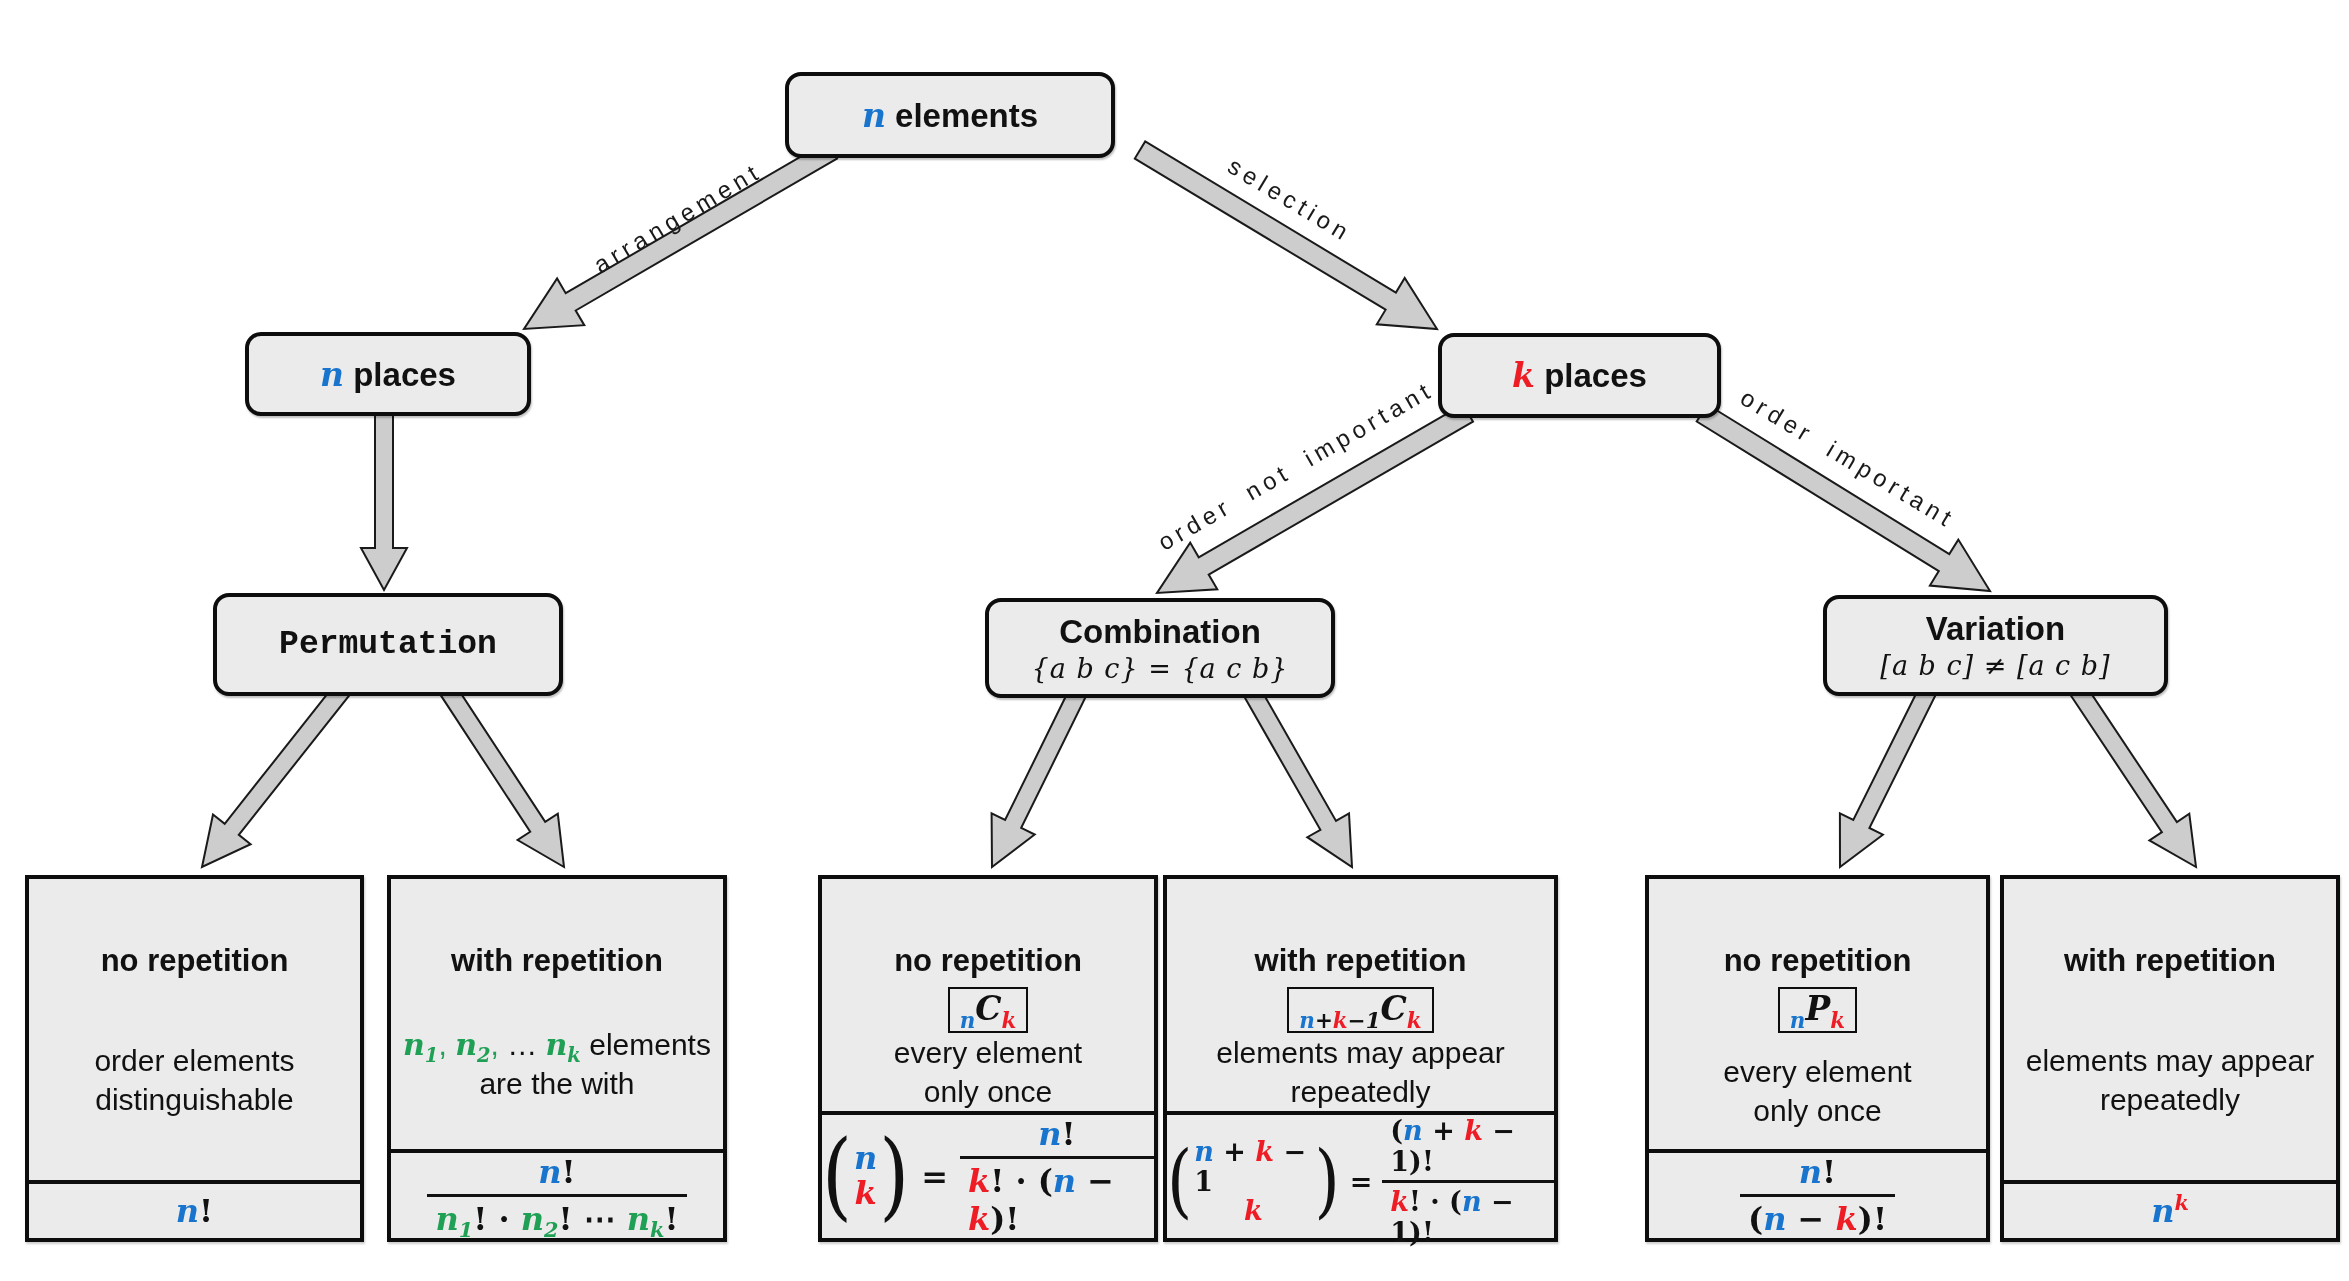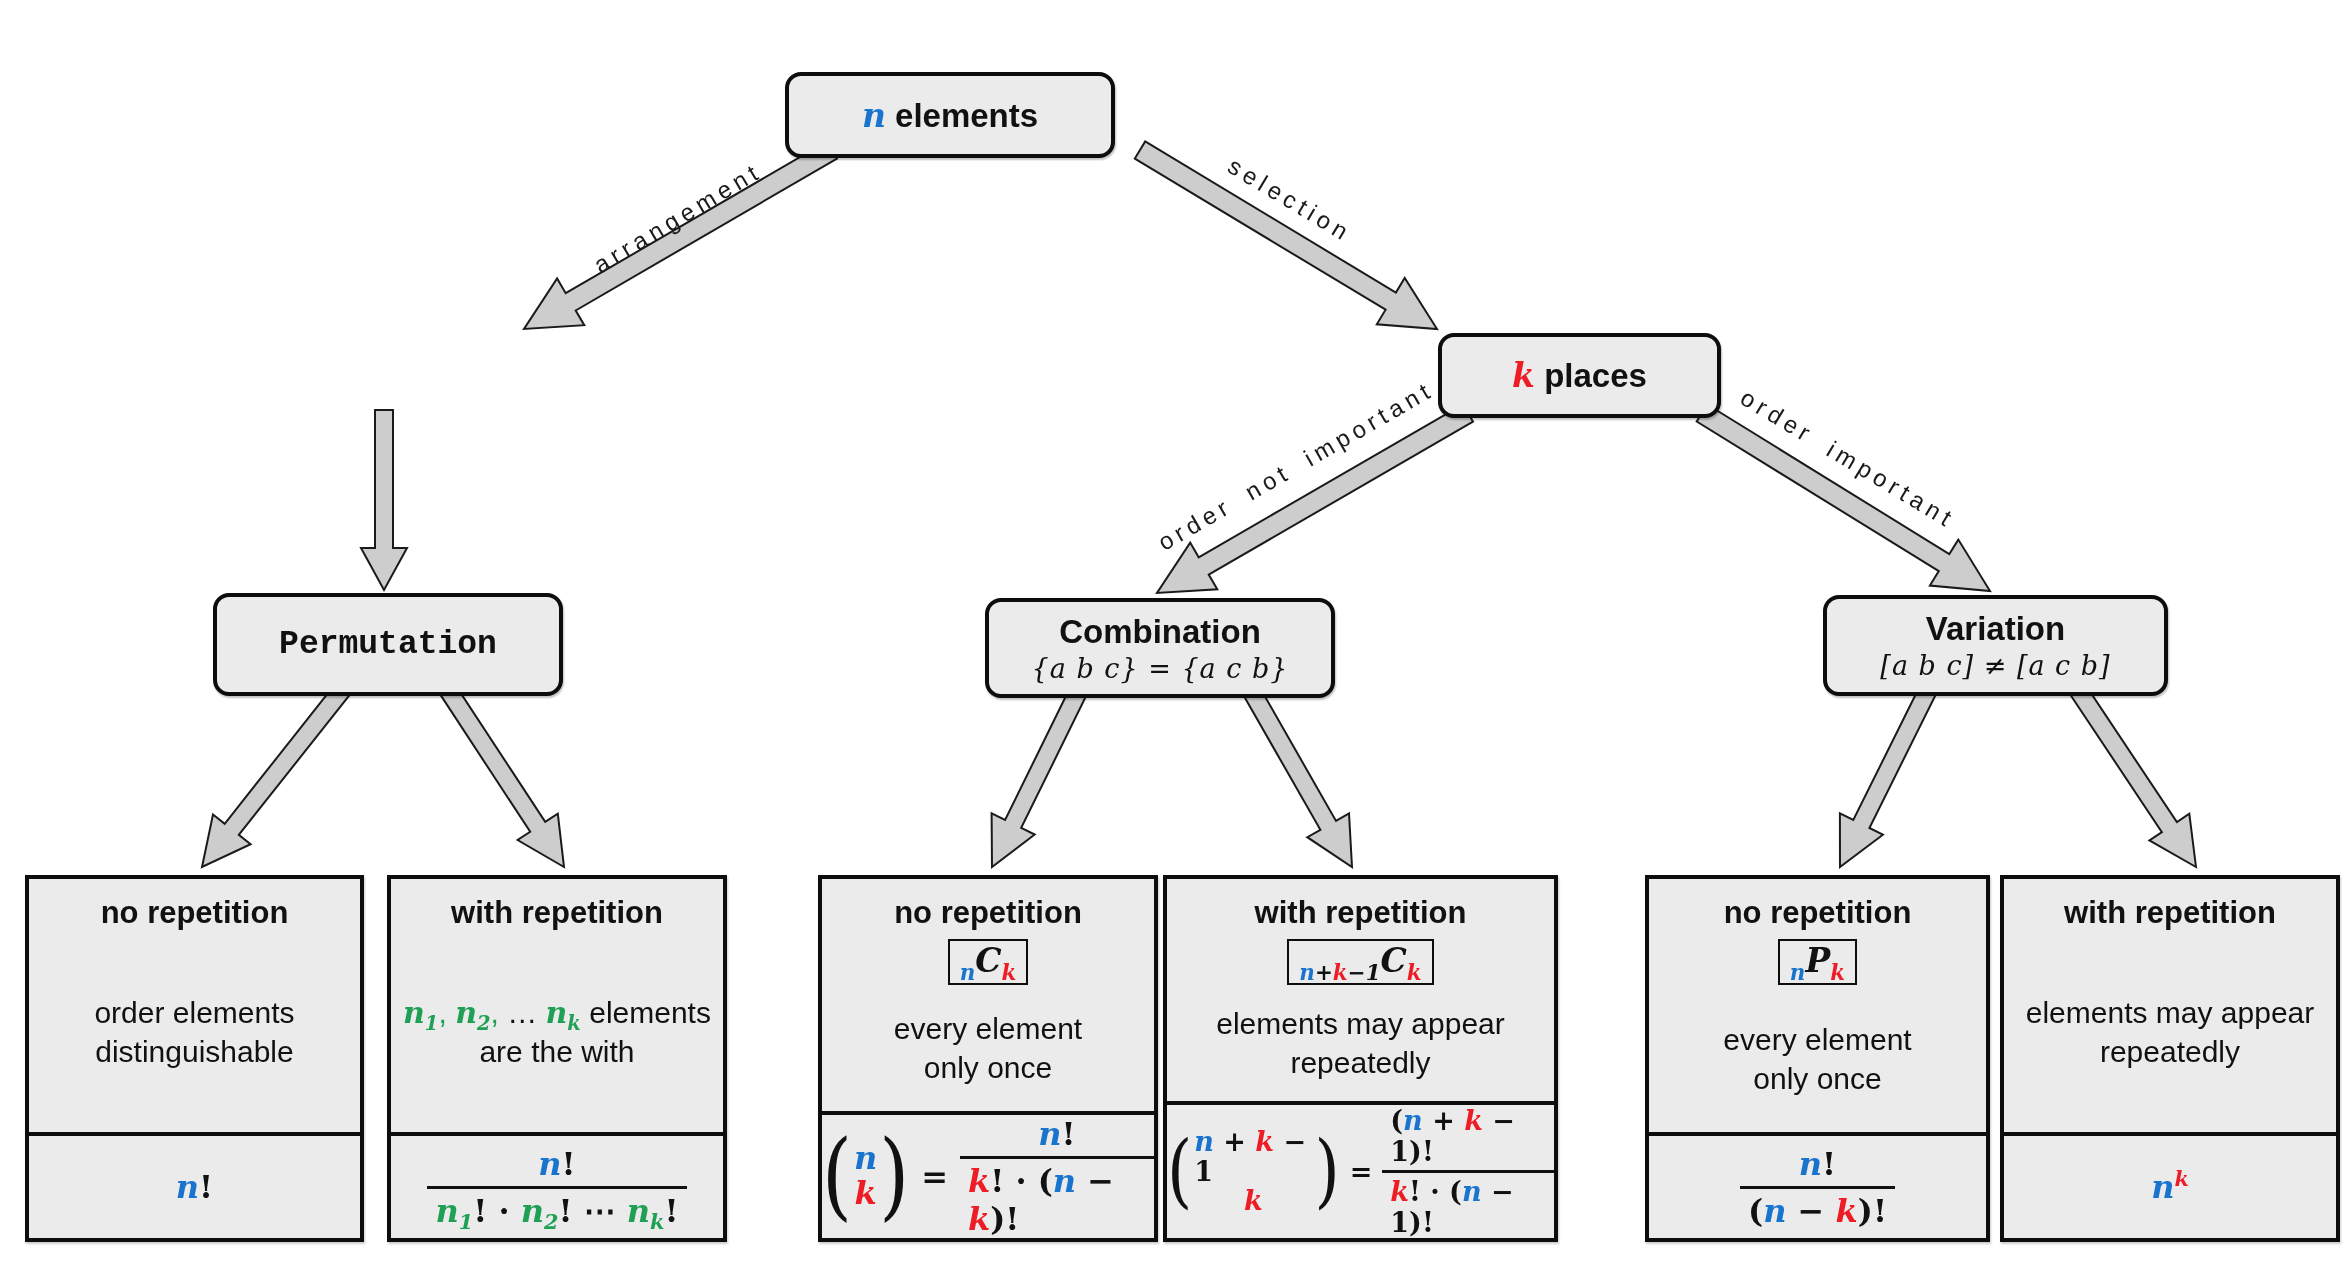--- a/index.html
+++ b/index.html
@@ -38,21 +38,21 @@
   
   .card{position:absolute;top:875px;height:367px;background:#ebebeb;border:4px solid #0d0d0d;
         display:flex;flex-direction:column;box-sizing:border-box;box-shadow:1px 2px 2px rgba(0,0,0,.2);}
   #card-1{left:25px;width:339px;}
   #card-2{left:387px;width:340px;}
   #card-3{left:818px;width:340px;}
   #card-4{left:1163px;width:395px;}
   #card-5{left:1645px;width:345px;}
   #card-6{left:2000px;width:340px;}
   .card-top{height:237px;border-bottom:4px solid #0d0d0d;display:flex;flex-direction:column;
-            align-items:center;padding-top:16px;}
+            align-items:center;padding-top:16px;margin-top:48px;}
   .card-title{font-size:31px;font-weight:bold;}
   .badge{margin-top:8px;border:2px solid #0d0d0d;padding:0 10px 3px;font-size:33px;
          font-family:"DejaVu Serif",serif;font-weight:bold;}
   .card-desc{flex:1;display:flex;flex-direction:column;justify-content:center;text-align:center;
              font-size:30px;line-height:1.3;}
   .card-formula{flex:1;display:flex;align-items:center;justify-content:center;gap:10px;
                 font-family:"DejaVu Serif",serif;font-weight:bold;font-size:32px;}
   #card-4 .card-formula{font-size:27px;gap:8px;}
   .frac{display:inline-flex;flex-direction:column;align-items:center;vertical-align:middle;}
   .frac .num{padding:0 8px 3px;}
@@ -83,20 +83,23 @@
     </svg>
 
   <div class="lbl" id="lbl-arrangement">arrangement</div>
   <div class="lbl" id="lbl-selection">selection</div>
   <div class="lbl" id="lbl-order-not-important">order not important</div>
   <div class="lbl" id="lbl-order-important">order important</div>
 
   <div class="node" id="node-elements">
     <div class="node-title"><span class="c-blue math">n</span><span> elements</span></div>
   </div>
+  <div class="node" id="node-nplaces">
+    <div class="node-title"><span class="c-blue math">n</span><span> places</span></div>
+  </div>
   <div class="node" id="node-kplaces">
     <div class="node-title"><span class="c-red math">k</span><span> places</span></div>
   </div>
   <div class="node" id="node-permutation">
     <div class="node-title">Permutation</div>
   </div>
   <div class="node" id="node-combination">
     <div class="node-title">Combination</div>
     <div class="node-sub">{a b c} = {a c b}</div>
   </div>

